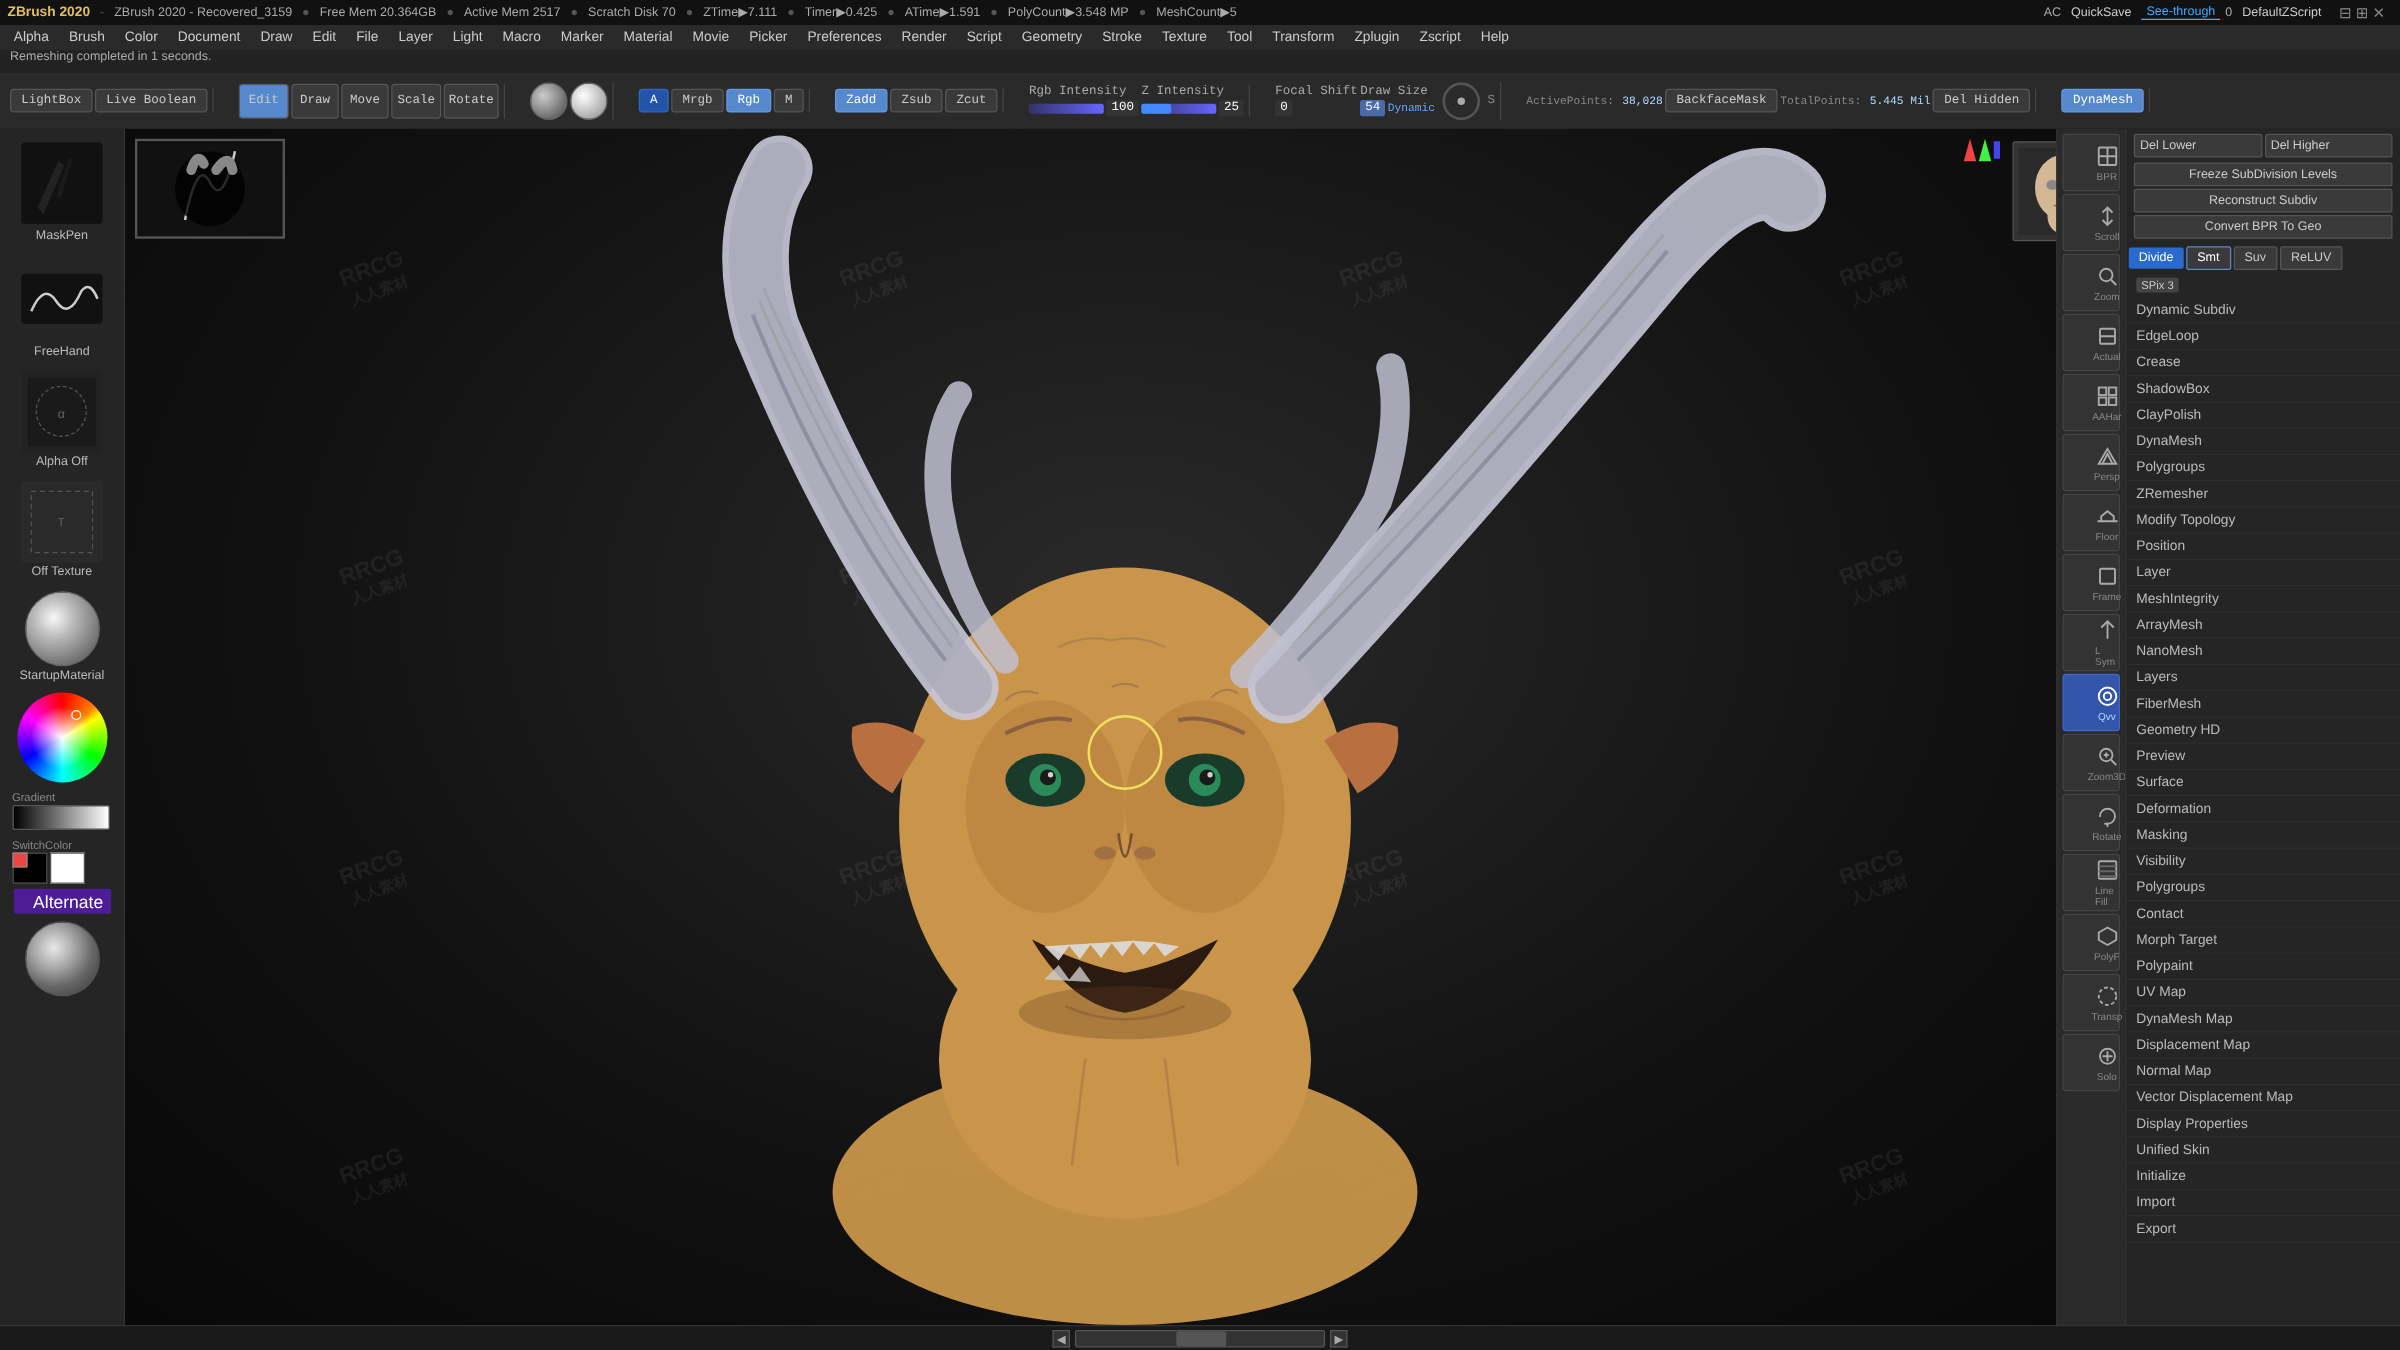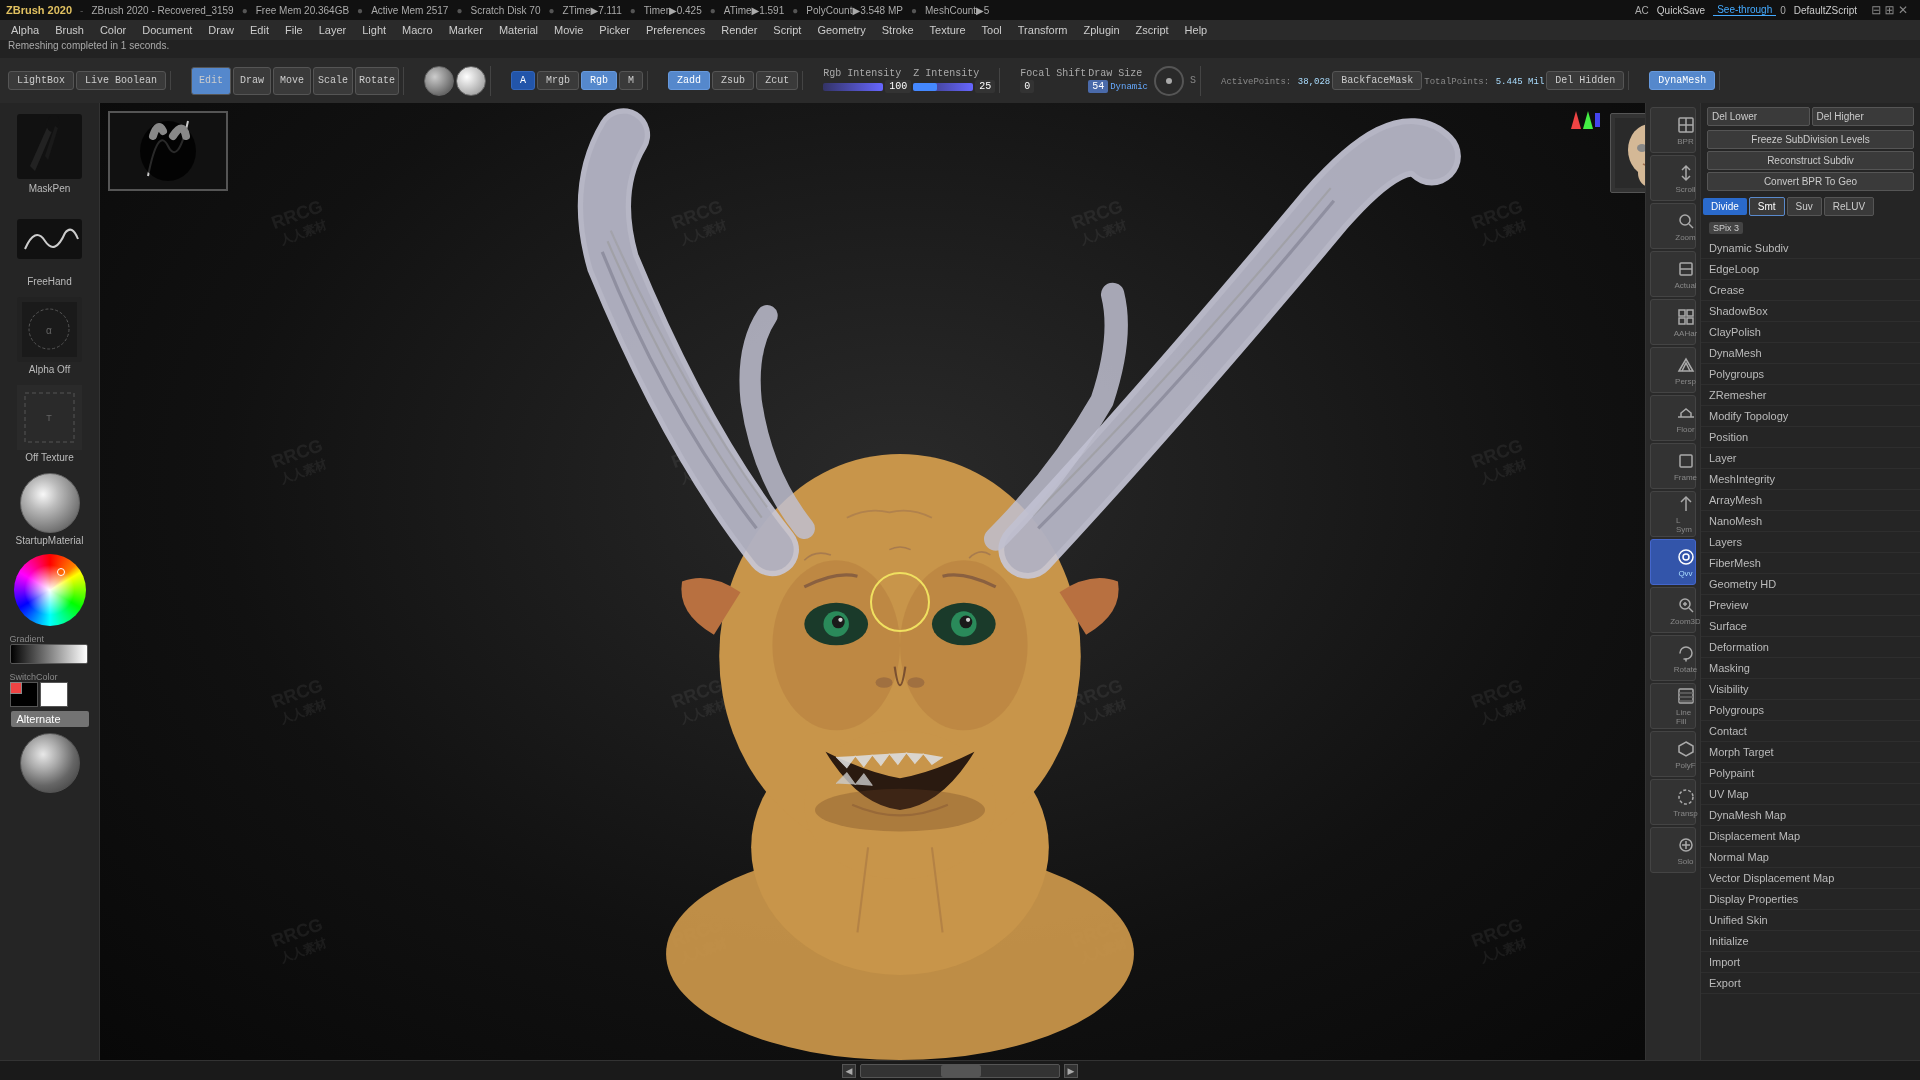--- a/index.html
+++ b/index.html
@@ -183,27 +183,27 @@
       display: flex; gap: 2px;
     }
     .color-box {
       width: 28px; height: 25px;
       border: 1px solid #555;
     }
     .color-box.black { background: #000; }
     .color-box.white { background: #fff; }
 
     .alternate-btn {
-      background: #737373;
+      background: #4c1d95;
       color: #fff;
-      font-size: 11px;
+      font-size: 14px;
       padding: 2px 6px;
       border-radius: 2px;
       width: 78px;
-      text-align: left;
+      text-align: right;
     }
 
     .material-ball {
       width: 60px; height: 60px;
       border-radius: 50%;
       background: radial-gradient(circle at 38% 35%, #f8f8f8 0%, #bbb 30%, #888 60%, #444 100%);
       border: 1px solid #666;
     }
     .material-ball-dark {
       width: 60px; height: 60px;

